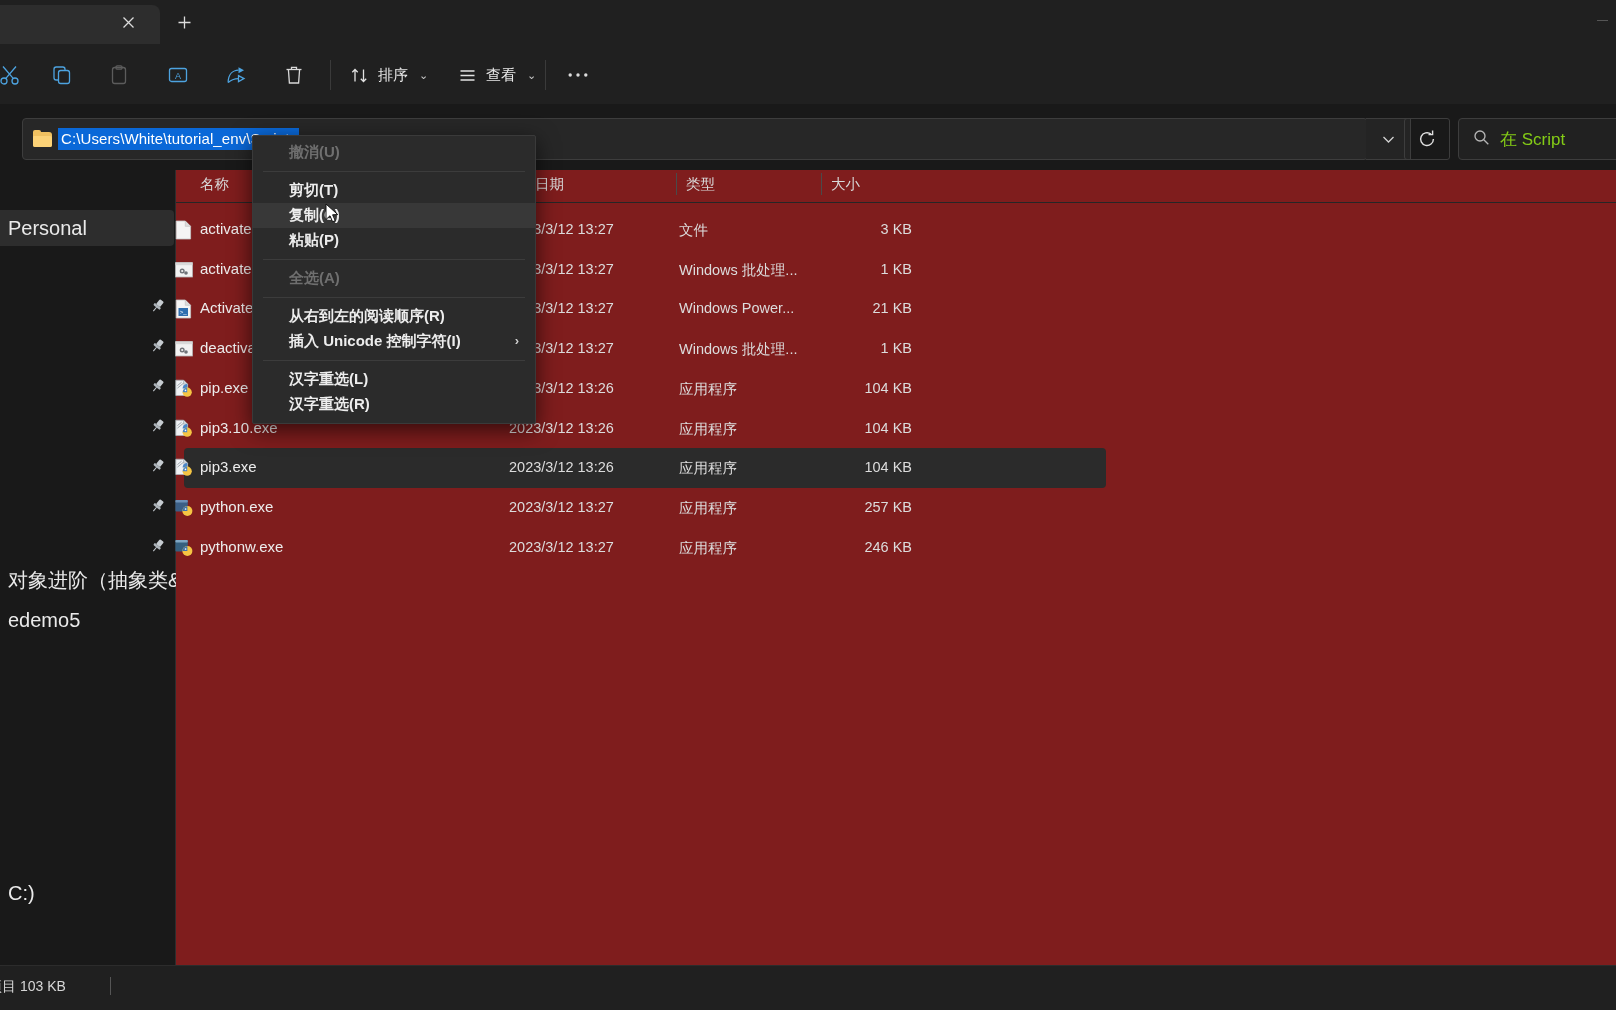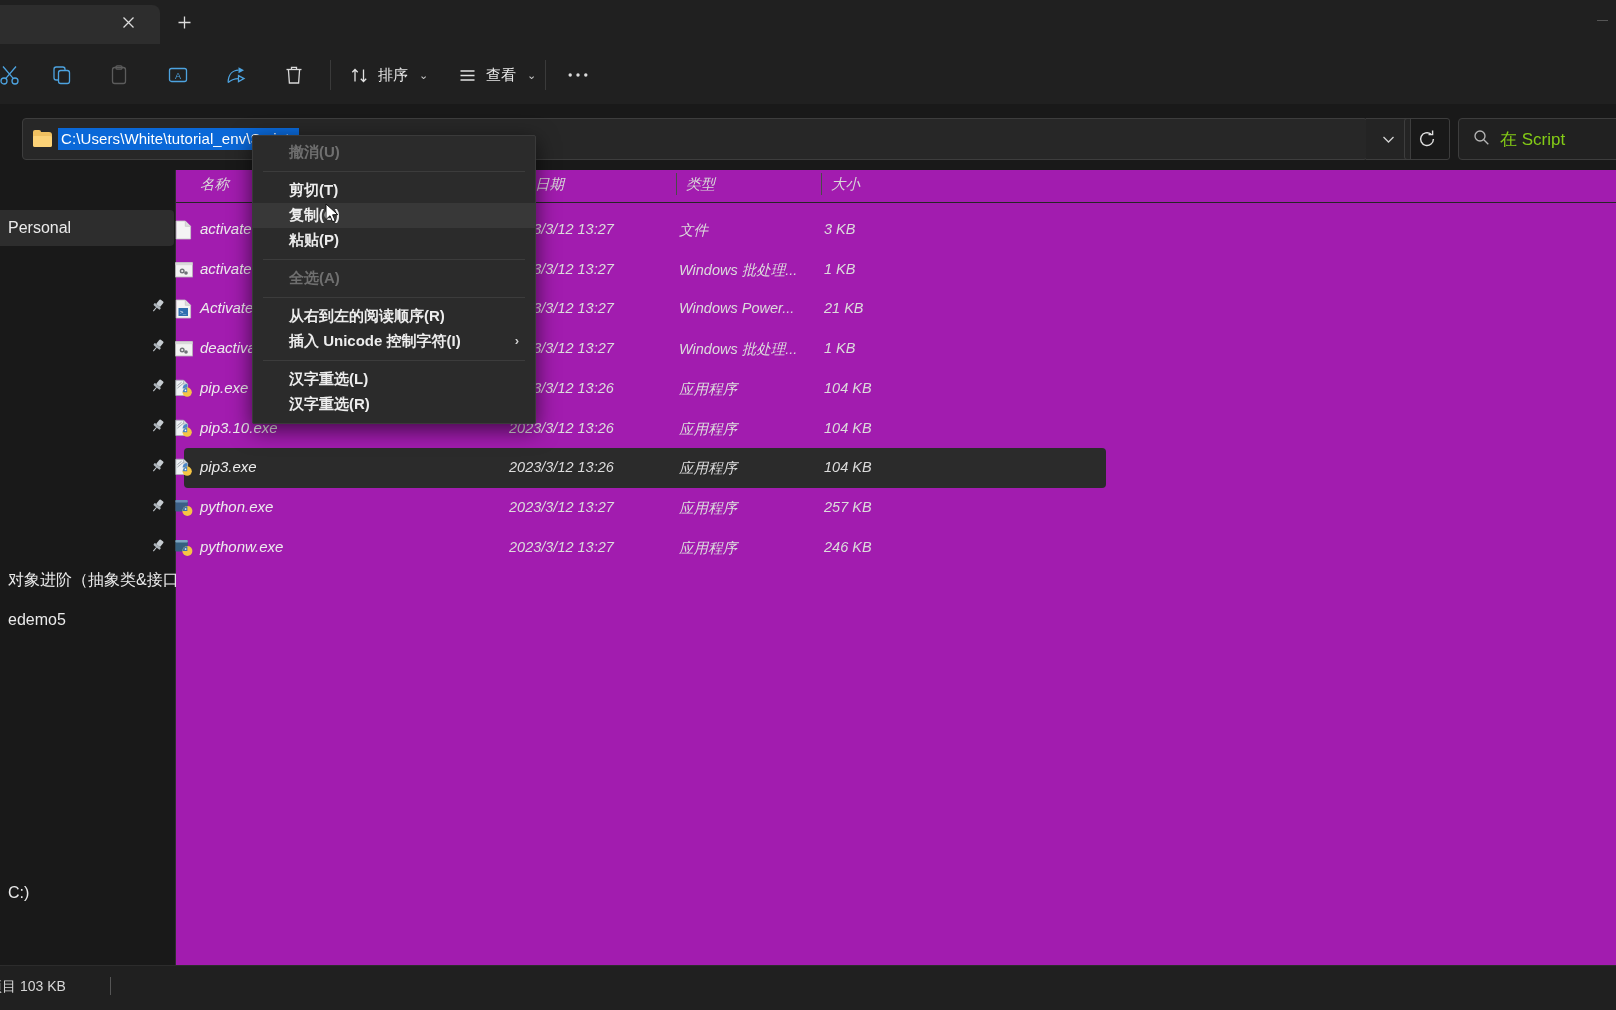--- a/index.html
+++ b/index.html
@@ -61,38 +61,38 @@
        border:1px solid #3d3d3d;border-radius:4px;display:flex;align-items:center;gap:10px;}
   .searchbox .sicon{margin-left:14px;}
   .searchbox .stext{color:#84cc16;font-size:17px;white-space:nowrap;}
 
   
   .sidebar{position:absolute;left:0;top:170px;width:175px;height:795px;background:#191919;
        border-right:1px solid #2e2e2e;overflow:hidden;}
   .nav-item{position:absolute;left:-50px;width:224px;height:36px;display:flex;align-items:center;
        border-radius:4px;}
   .nav-item.sel{background:#2d2d2d;}
-  .nav-label{margin-left:58px;font-size:16px;color:#eaeaea;white-space:nowrap;}
+  .nav-label{margin-left:58px;font-size:20px;color:#eaeaea;white-space:nowrap;}
   .nav-sep{position:absolute;left:-40px;top:59px;width:212px;height:1px;background:#303030;}
   .pin{position:absolute;right:9px;width:15px;height:16px;}
 
   
-  .filelist{position:absolute;left:176px;top:170px;width:1440px;height:795px;background:#a21caf;font-style:italic;}
+  .filelist{position:absolute;left:176px;top:170px;width:1440px;height:795px;background:#7f1d1d;}
   .colheader{position:absolute;left:0;top:0;width:1440px;height:32px;}
   .col{position:absolute;top:5px;font-size:14.5px;color:#d8d8d8;white-space:nowrap;}
   .colsep{position:absolute;top:3px;width:1px;height:22px;background:#4a4a4a;}
   .hdrline{position:absolute;left:0;top:32px;width:1440px;height:1px;background:#262626;}
 
   .row{position:absolute;left:8px;width:922px;height:40px;border-radius:4px;}
   .row.sel{background:#2b2b2b;}
   .cell-name{position:absolute;left:16px;top:10px;font-size:15px;color:#ececec;white-space:nowrap;}
   .cell-date{position:absolute;left:325px;top:11px;font-size:14.5px;color:#dcdcdc;white-space:nowrap;}
   .cell-type{position:absolute;left:495px;top:11px;font-size:14.5px;color:#dcdcdc;white-space:nowrap;}
   .cell-size{position:absolute;left:640px;width:88px;top:11px;font-size:14.5px;color:#dcdcdc;
-       white-space:nowrap;}
+       text-align:right;white-space:nowrap;}
   .ficon{position:absolute;left:-10px;top:10px;width:20px;height:20px;}
 
   
   .statusbar{position:absolute;left:0;top:965px;width:1616px;height:45px;background:#202020;
        border-top:1px solid #2c2c2c;}
   .status-text{position:absolute;left:-26px;top:12px;font-size:14px;color:#d6d6d6;white-space:nowrap;}
   .status-sep{position:absolute;left:110px;top:11px;width:1px;height:18px;background:#555;}
 
   
   .ctxmenu{position:absolute;left:252px;top:135px;width:282px;background:#2b2b2b;

